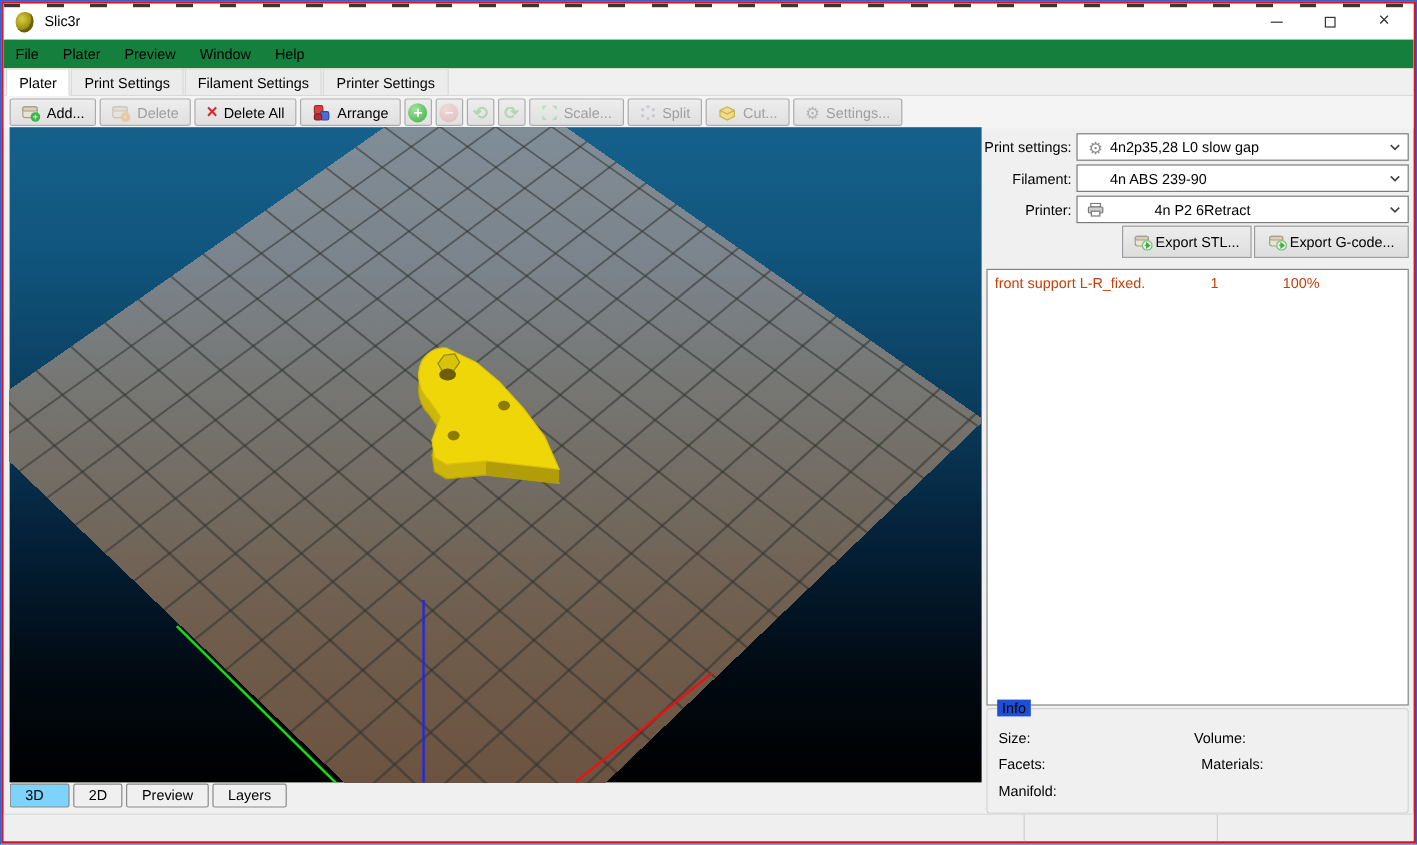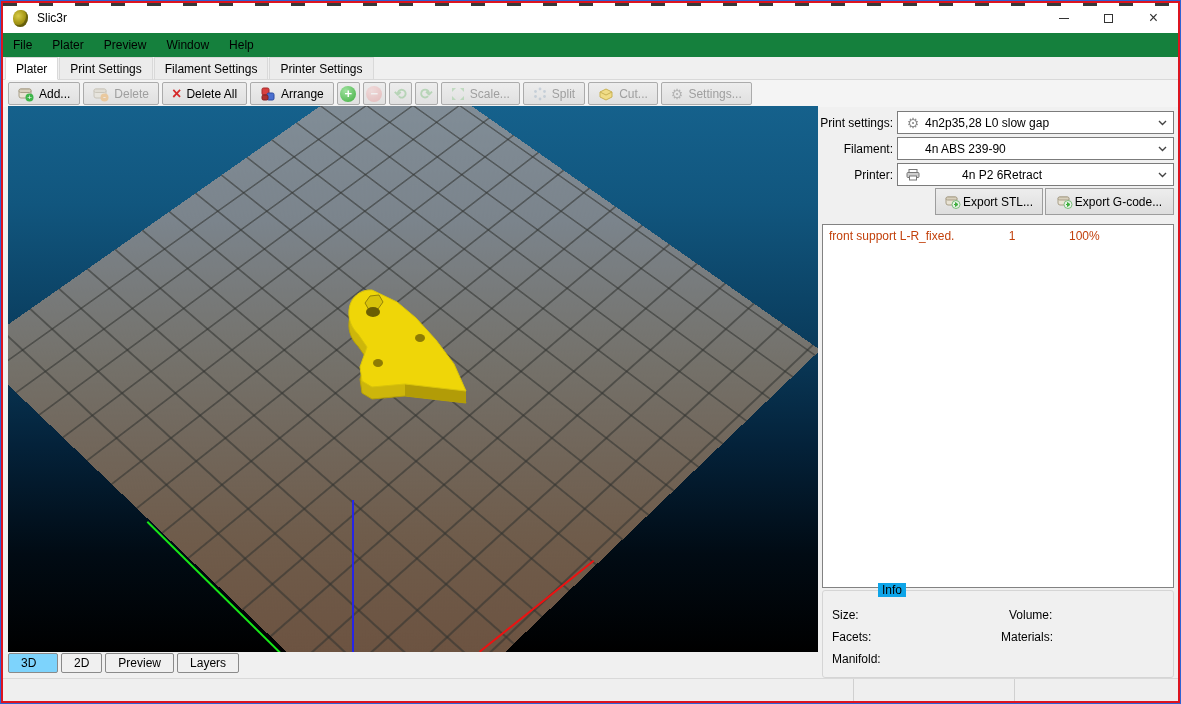--- a/index.html
+++ b/index.html
@@ -76,21 +76,21 @@
 
   .objtable { position:absolute; left:819px; top:221px; width:352px; height:364px; background:#fff; border:1px solid #828282; font-size:12px; }
   .th-row { display:flex; height:22px; align-items:center; }
   .th { border-right:1px solid #dcdcdc; height:22px; display:flex; align-items:center; padding:0 6px; color:#000; }
   .th.c1 { width:146px; } .th.c2 { width:46px; justify-content:center; } .th.c3 { width:66px; padding-left:14px; } .th.c4 { flex:1; border-right:none; }
   .td-row { display:flex; height:22px; align-items:center; color:#c2410c;gap:20px; }
   .td { padding:0 6px; }
   .td.c1 { width:146px; } .td.c2 { width:46px; text-align:center; } .td.c3 { width:66px; padding-left:14px; }
 
   .infobox { position:absolute; left:819px; top:587px; width:352px; height:88px; border:1px solid #d5d5d5; border-radius:3px; font-size:12px; }
-  .infobox .legend { position:absolute; top:-8px; left:8px; background:#0ea5e9; padding:0 4px; color:#000;margin-left:47px; }
+  .infobox .legend { position:absolute; top:-8px; left:8px; background:#1d4ed8; padding:0 4px; color:#000; }
   .inf { position:absolute; color:#000; }
 
   
   .statusbar { position:absolute; left:0; bottom:0; width:100%; height:23px; background:#efefef; border-top:1px solid #d9d9d9; display:flex; }
   .sb { border-right:1px solid #d0d0d0; height:100%; }
   .sb1 { width:851px; } .sb2 { width:161px; } .sb3 { flex:1; border-right:none; }
 </style>
 </head>
 <body>
 
@@ -290,21 +290,21 @@
     <div class="td-row">
       <div class="td c1">front support L-R_fixed.</div>
       <div class="td c2">1</div>
       <div class="td c3">100%</div>
     </div>
   </div>
 
   <div class="infobox">
     <div class="legend">Info</div>
     <div class="inf" style="left:9px;  top:17px;">Size:</div>
-    <div class="inf" style="left:186px;top:17px;text-align:right;">Volume:</div>
+    <div class="inf" style="left:172px;top:17px;text-align:right;">Volume:</div>
     <div class="inf" style="left:9px;  top:39px;">Facets:</div>
     <div class="inf" style="left:178px;top:39px;">Materials:</div>
     <div class="inf" style="left:9px;  top:61px;">Manifold:</div>
   </div>
 
   <div class="statusbar">
     <div class="sb sb1"></div>
     <div class="sb sb2"></div>
     <div class="sb sb3"></div>
   </div>

